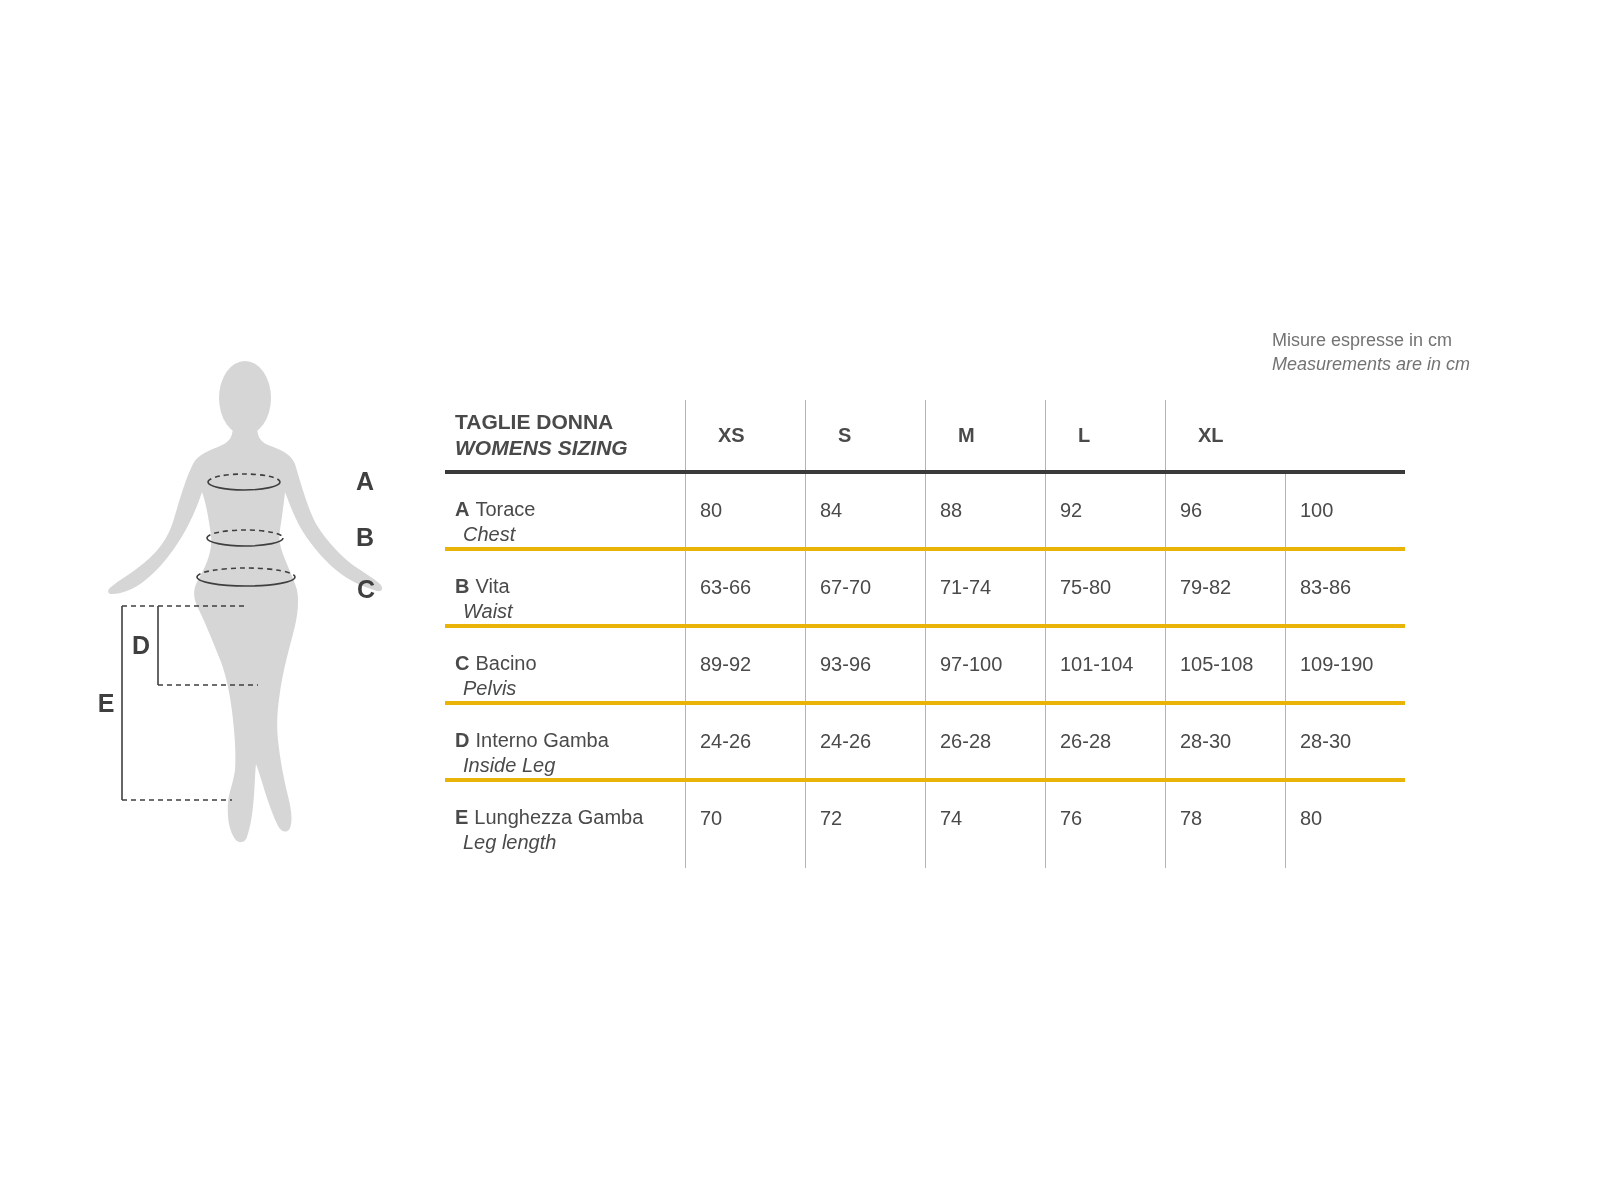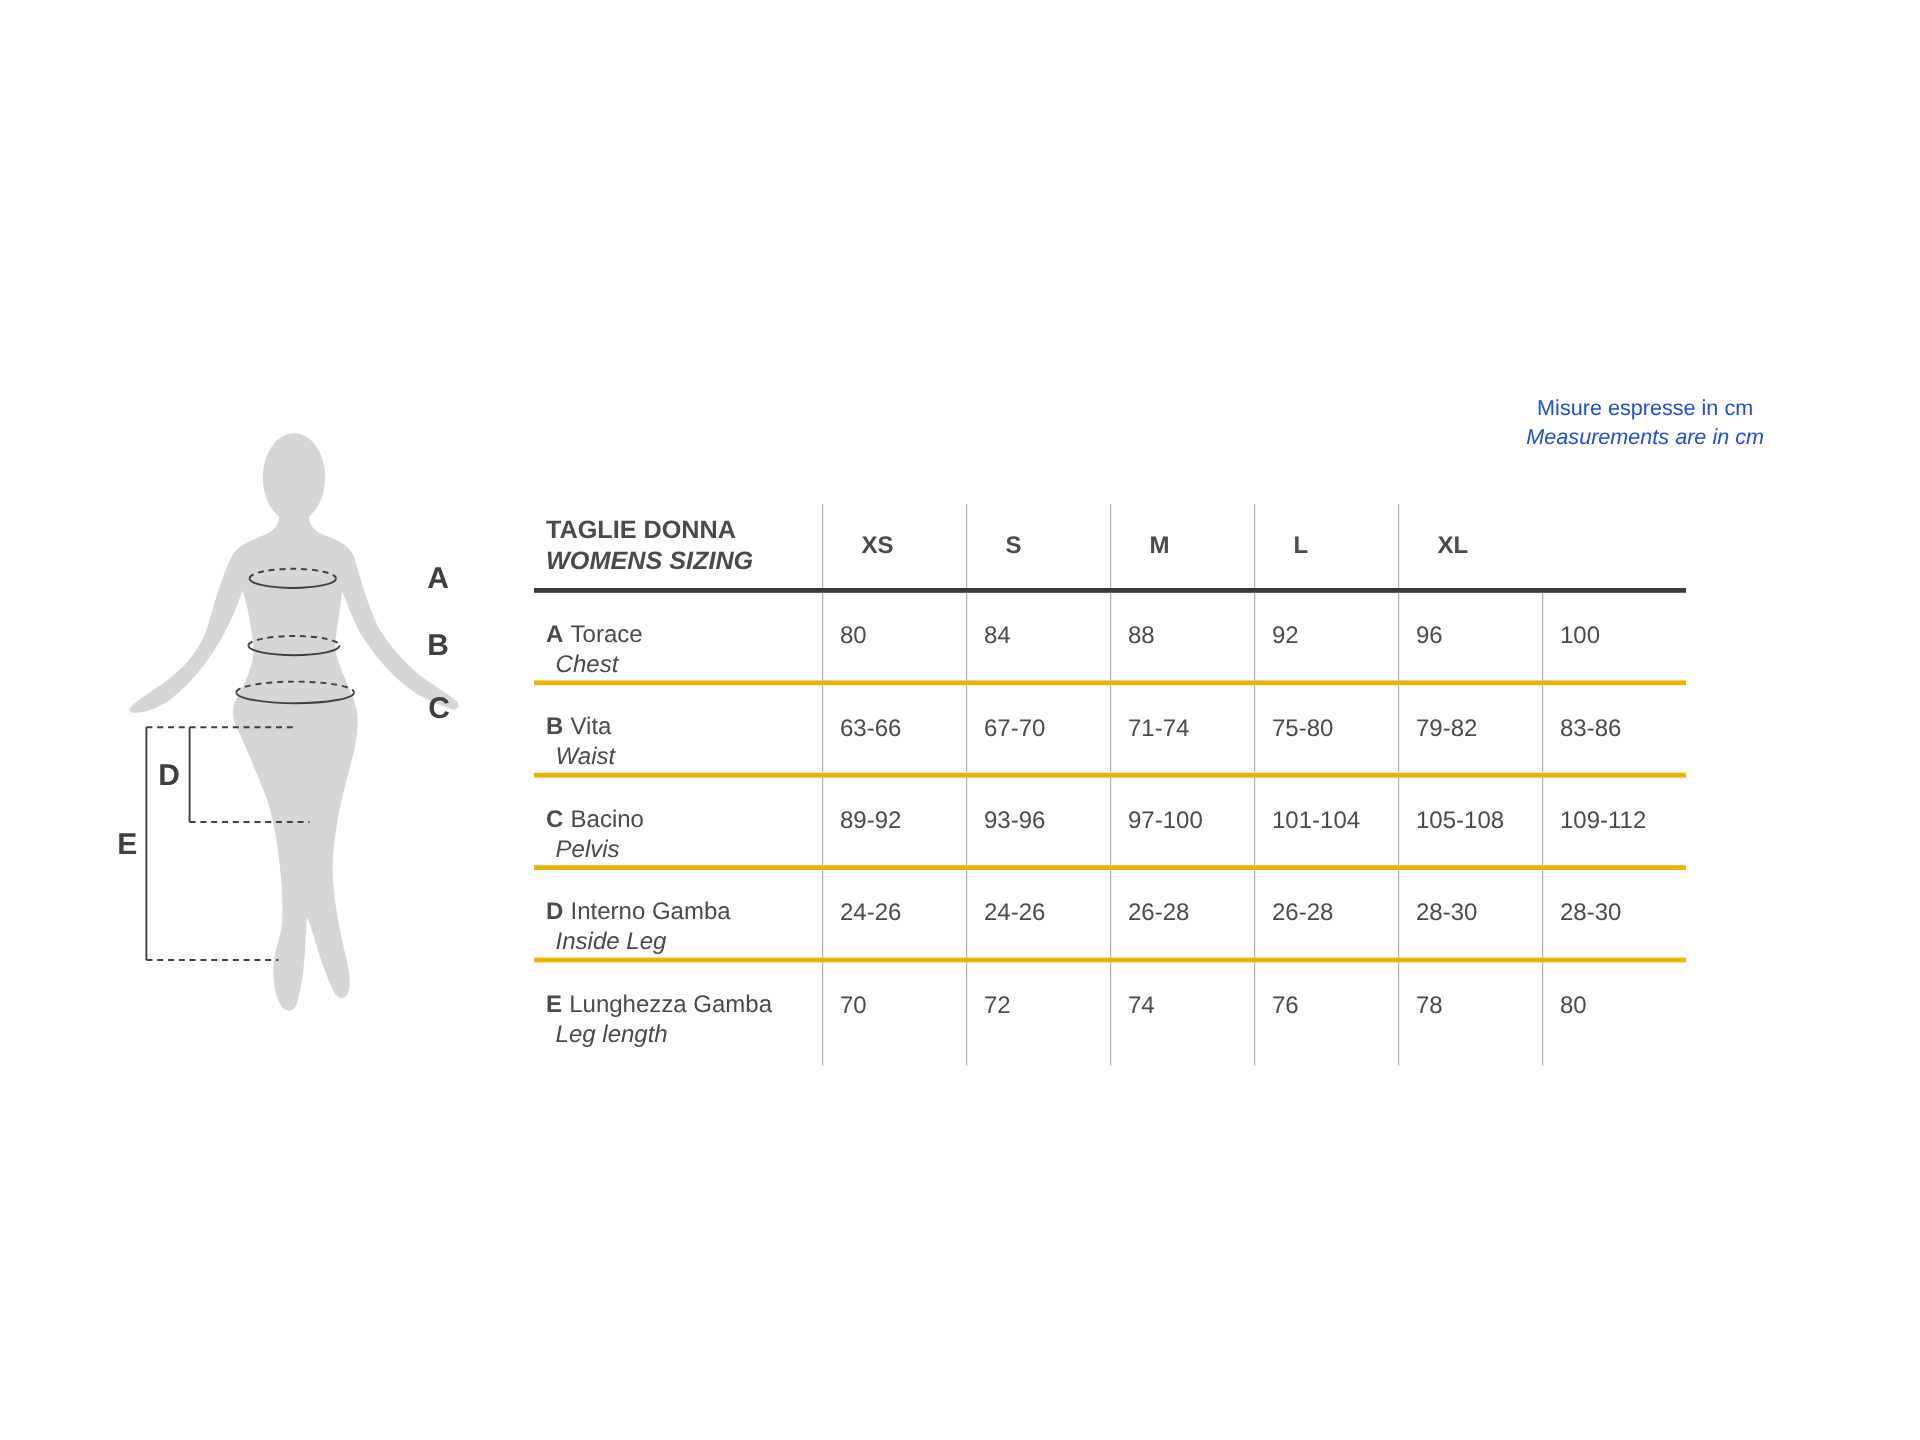--- a/index.html
+++ b/index.html
@@ -10,33 +10,33 @@
     color:#4a4a4a;
     position:relative;
     overflow:hidden;
   }
   .canvas{position:absolute;left:0;top:0;width:1600px;height:1200px;background:#fff;}
 
   
   .units-note{
     position:absolute;
     top:328px;right:130px;
-    text-align:center;
+    text-align:left;
     font-size:18px;
     line-height:24px;
-    color:#1d4ed8;
+    color:#737373;
   }
   .units-note .en{font-style:italic;}
 
   
   .figure-wrap{position:absolute;left:85px;top:340px;width:320px;height:540px;}
 
   
   .sizing-table{
-    position:absolute;left:445px;top:420px;width:960px;
+    position:absolute;left:445px;top:400px;width:960px;
   }
   .t-row{
     display:grid;
     grid-template-columns:240px repeat(6,120px);
   }
   .t-head{height:70px;border-bottom:4px solid #3a3a3a;}
   .t-body-row{height:73px;}
   .t-body-row + .t-body-row{border-top:4px solid #eab308;}
   .t-tail{height:13px;}
   .cell{
@@ -190,21 +190,21 @@
         <div class="l1">
           <span class="letter">C</span><span>Bacino</span>
         </div>
         <div class="l2">Pelvis</div>
       </div>
       <div class="cell value-cell vline">89-92</div>
       <div class="cell value-cell vline">93-96</div>
       <div class="cell value-cell vline">97-100</div>
       <div class="cell value-cell vline">101-104</div>
       <div class="cell value-cell vline">105-108</div>
-      <div class="cell value-cell vline">109-112</div>
+      <div class="cell value-cell vline">109-190</div>
     </div>
 
     <div class="t-row t-body-row">
       <div class="cell label-cell">
         <div class="l1">
           <span class="letter">D</span><span>Interno Gamba</span>
         </div>
         <div class="l2">Inside Leg</div>
       </div>
       <div class="cell value-cell vline">24-26</div>

